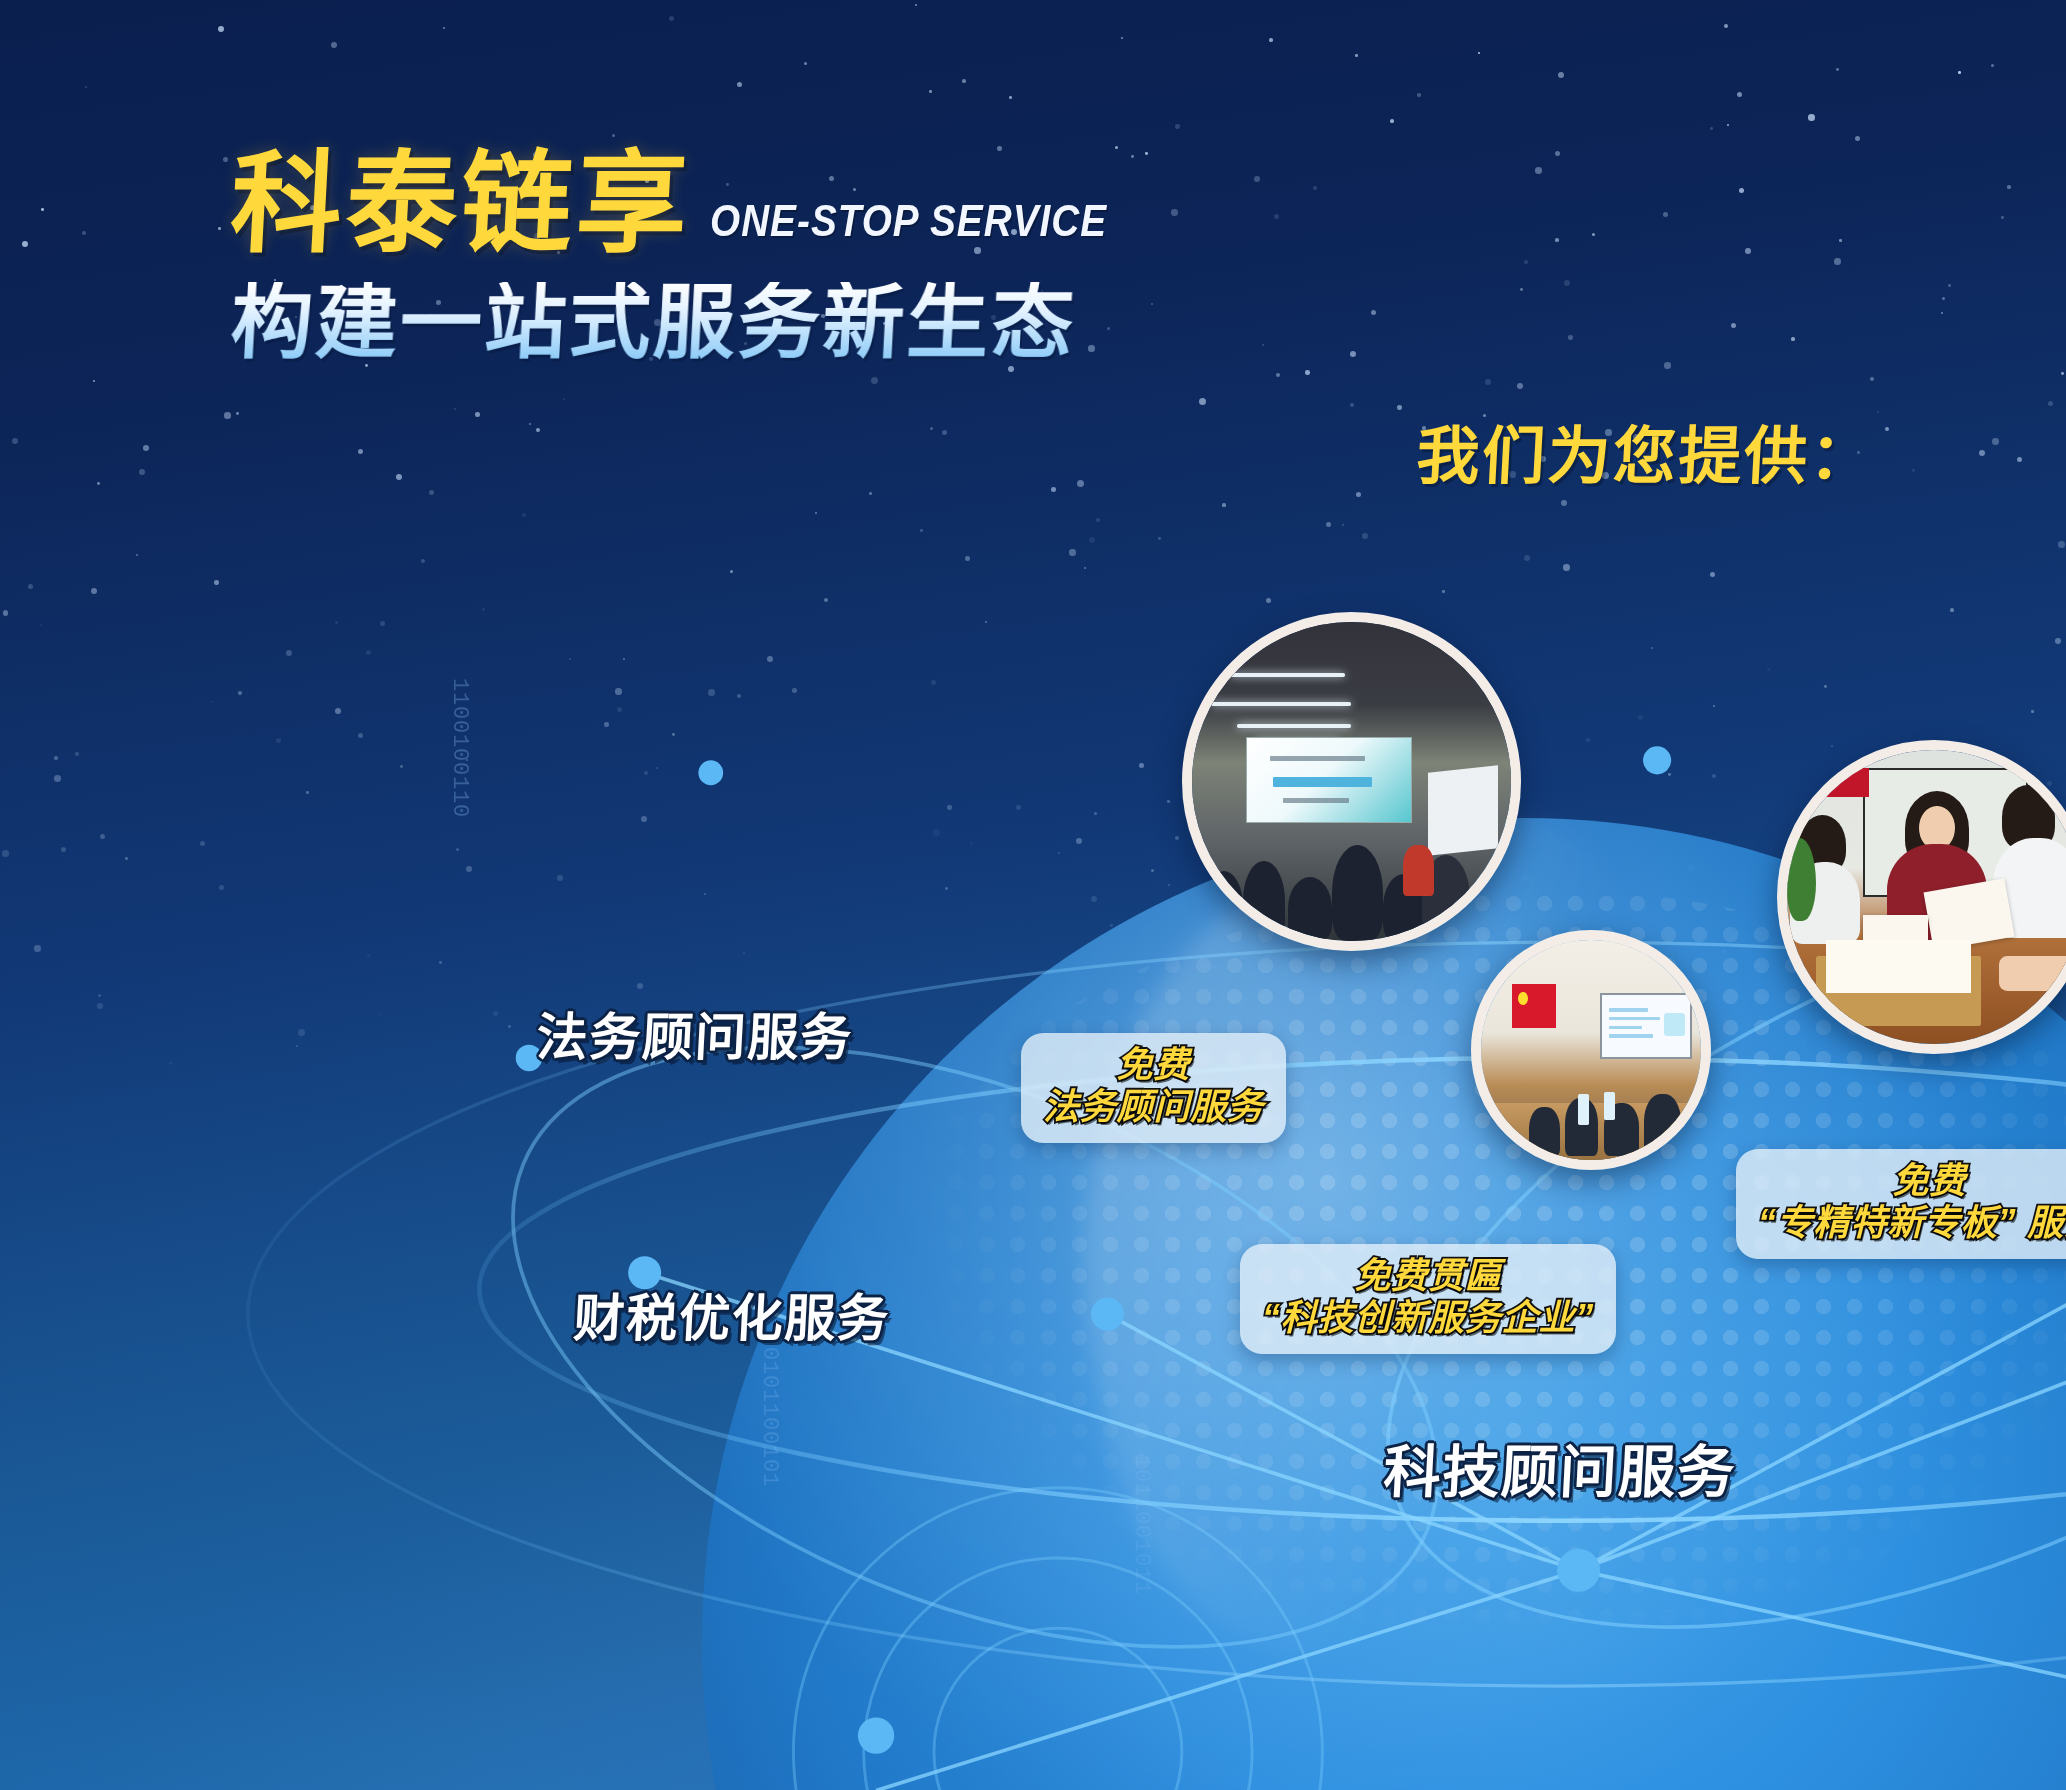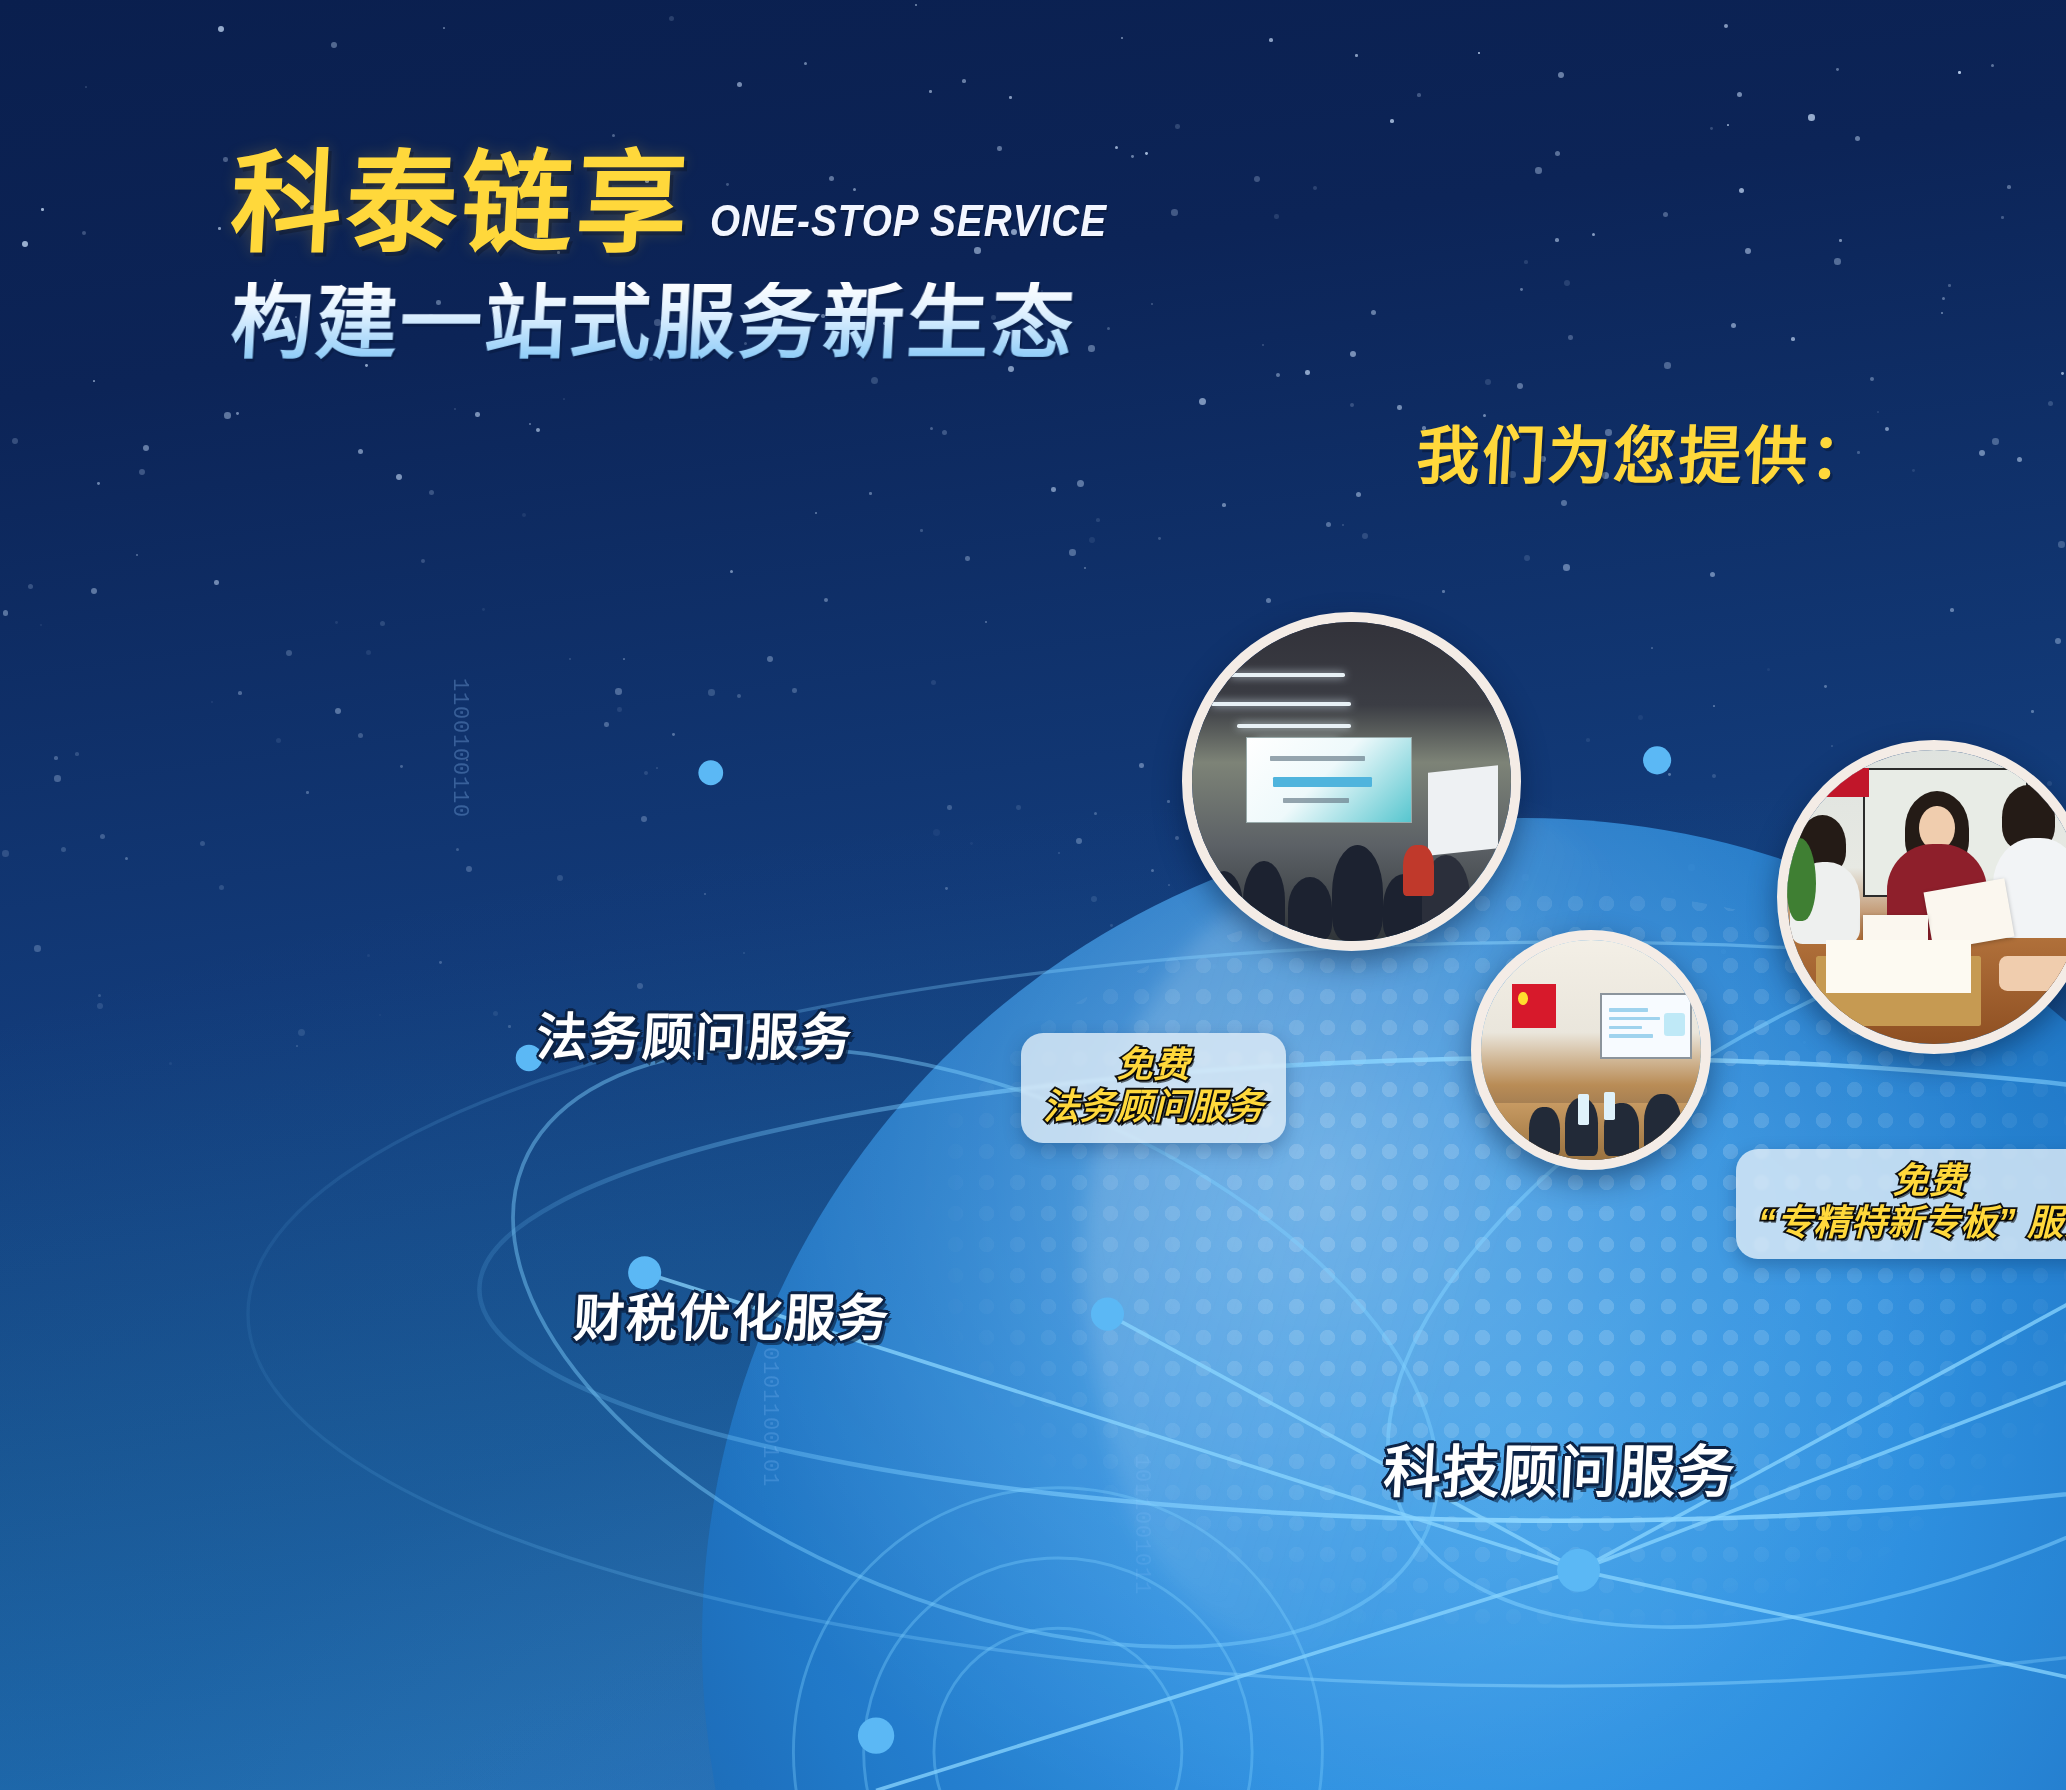--- a/index.html
+++ b/index.html
@@ -603,20 +603,24 @@
       <div style="position:absolute;left:44%;bottom:16%;width:5%;height:14%;background:#dff2fb;border-radius:1.7px;"></div>
       <div style="position:absolute;left:56%;bottom:18%;width:5%;height:13%;background:#dff2fb;border-radius:1.7px;"></div>
     </div>
   </div>
 
   <div class="badge" style="left:1021px;top:1033px;">
     <div class="l1">免费</div>
     <div class="l2">法务顾问服务</div>
   </div>
 
+  <div class="badge" style="left:1240px;top:1244px;">
+    <div class="l1">免费贯匾</div>
+    <div class="l2">“科技创新服务企业”</div>
+  </div>
 
   <div class="badge" style="left:1736px;top:1149px;">
     <div class="l1">免费</div>
     <div class="l2">“专精特新专板” 服务</div>
   </div>
 
   <div class="svc" style="left:537px;top:996px;">法务顾问服务</div>
 
   <div class="svc" style="left:574px;top:1277px;">财税优化服务</div>
 

